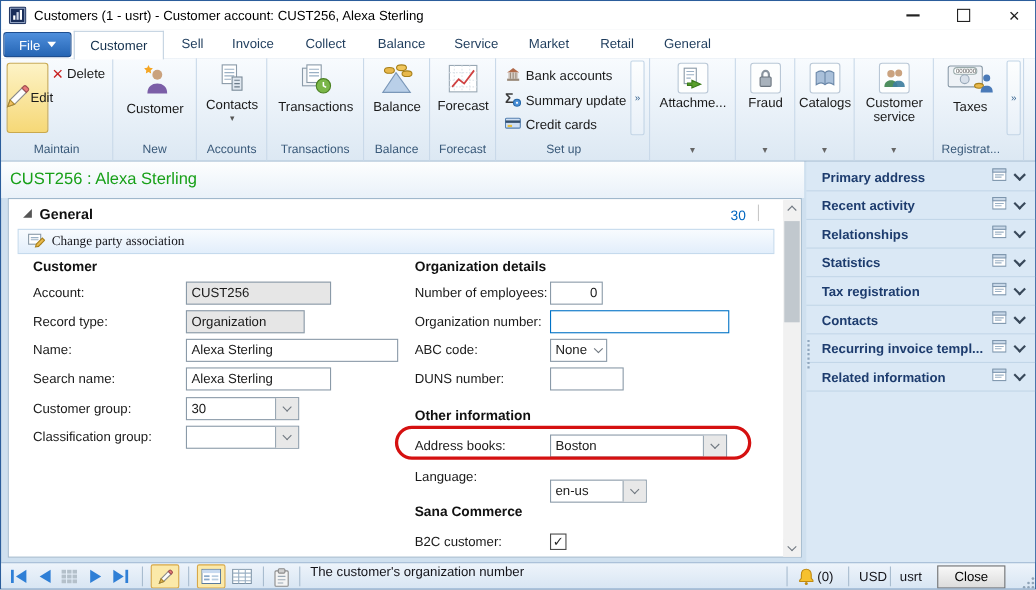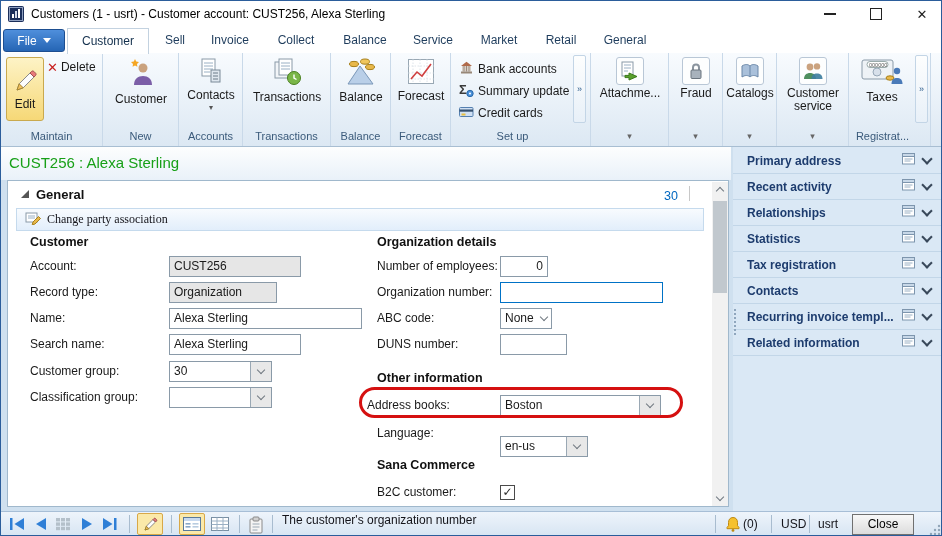--- a/index.html
+++ b/index.html
@@ -20,21 +20,21 @@
   .tab.active{background:#fff;border:1px solid #c3d2e0;border-bottom:none;height:26px;z-index:3;color:#13304d;box-sizing:border-box;}
   #ico-layout{left:876px;top:31px;}
   #ico-help{left:906px;top:30px;}
   
   #ribbon{left:0;top:52px;width:100%;height:94px;background:linear-gradient(#f8fbfe,#dce8f3);border-bottom:1px solid #a8bed2;box-sizing:border-box;}
   .grp{position:absolute;top:0;height:93px;border-right:1px solid #c9d9e9;box-sizing:border-box;}
   .grp-foot{position:absolute;left:0;right:0;bottom:2px;height:16px;text-align:center;font-size:11px;color:#3a5a7a;line-height:16px;}
   .bigbtn{position:absolute;display:flex;flex-direction:column;align-items:center;}
   .bigbtn .blabel{margin-top:2px;color:#1a1a1a;font-size:12px;text-align:center;line-height:13px;}
   .dd-arrow{font-size:8px;color:#555;line-height:8px;margin-top:2px;}
-  #edit-btn{left:5px;top:4px;width:38px;height:64px;background:linear-gradient(#fdf3c6,#f6d877);border:1px solid #c9a94e;border-radius:3px;display:flex;flex-direction:column;align-items:center;justify-content:center;box-sizing:border-box;}
+  #edit-btn{left:5px;top:4px;width:38px;height:64px;background:linear-gradient(#fdf3c6,#f6d877);border:1px solid #c9a94e;border-radius:3px;display:flex;flex-direction:row;align-items:center;justify-content:center;box-sizing:border-box;}
   #delete-btn{left:46px;top:7px;display:flex;align-items:center;gap:3px;}
   .xred{color:#c81e1e;font-weight:bold;font-size:13px;line-height:13px;}
   .smallrow{position:absolute;display:flex;align-items:center;gap:4px;height:20px;}
   .ovf{position:absolute;top:2px;width:13px;height:68px;border:1px solid #c3d5e6;border-radius:2px;background:linear-gradient(#fdfefe,#e8f0f8);color:#2a5a8a;font-size:9px;display:flex;align-items:center;justify-content:center;box-sizing:border-box;}
   .icobox{width:28px;height:28px;border:1px solid #b9c7d6;border-radius:3px;background:#fdfefe;display:flex;align-items:center;justify-content:center;box-sizing:border-box;}
   
   #rec-header{left:0;top:146px;width:730px;height:33px;background:linear-gradient(#fdfefe,#e9f1f9);}
   #rec-title{left:8px;top:7px;font-size:15px;}
   #panel{left:6px;top:179px;width:722px;height:327px;background:#fff;border:1px solid #a0b8cc;box-sizing:border-box;}
   .tri-exp{width:0;height:0;border-bottom:8px solid #555;border-left:8px solid transparent;}
@@ -401,21 +401,21 @@
     <div class="combo" style="left:492px;top:127px;width:52px">
       <span class="cval">None</span>
       <span style="display:flex;align-items:center;padding-right:4px">
           <span class="cv"></span>
         </span>
     </div>
     <span class="lbl" style="left:369px;top:153px">DUNS number:</span>
     <div class="fld" style="left:492px;top:153px;width:67px"></div>
 
     <span class="sec-h" style="left:369px;top:190px">Other information</span>
-    <span class="lbl" style="left:359px;top:214px">Address books:</span>
+    <span class="lbl" style="left:369px;top:214px">Address books:</span>
     <div class="combo" style="left:492px;top:214px;width:161px">
       <span class="cval">Boston</span>
       <span class="cbtn">
           <span class="cv"></span>
         </span>
     </div>
     <span class="lbl" style="left:369px;top:242px">Language:</span>
     <div class="combo" style="left:492px;top:255px;width:88px">
       <span class="cval">en-us</span>
       <span class="cbtn">

